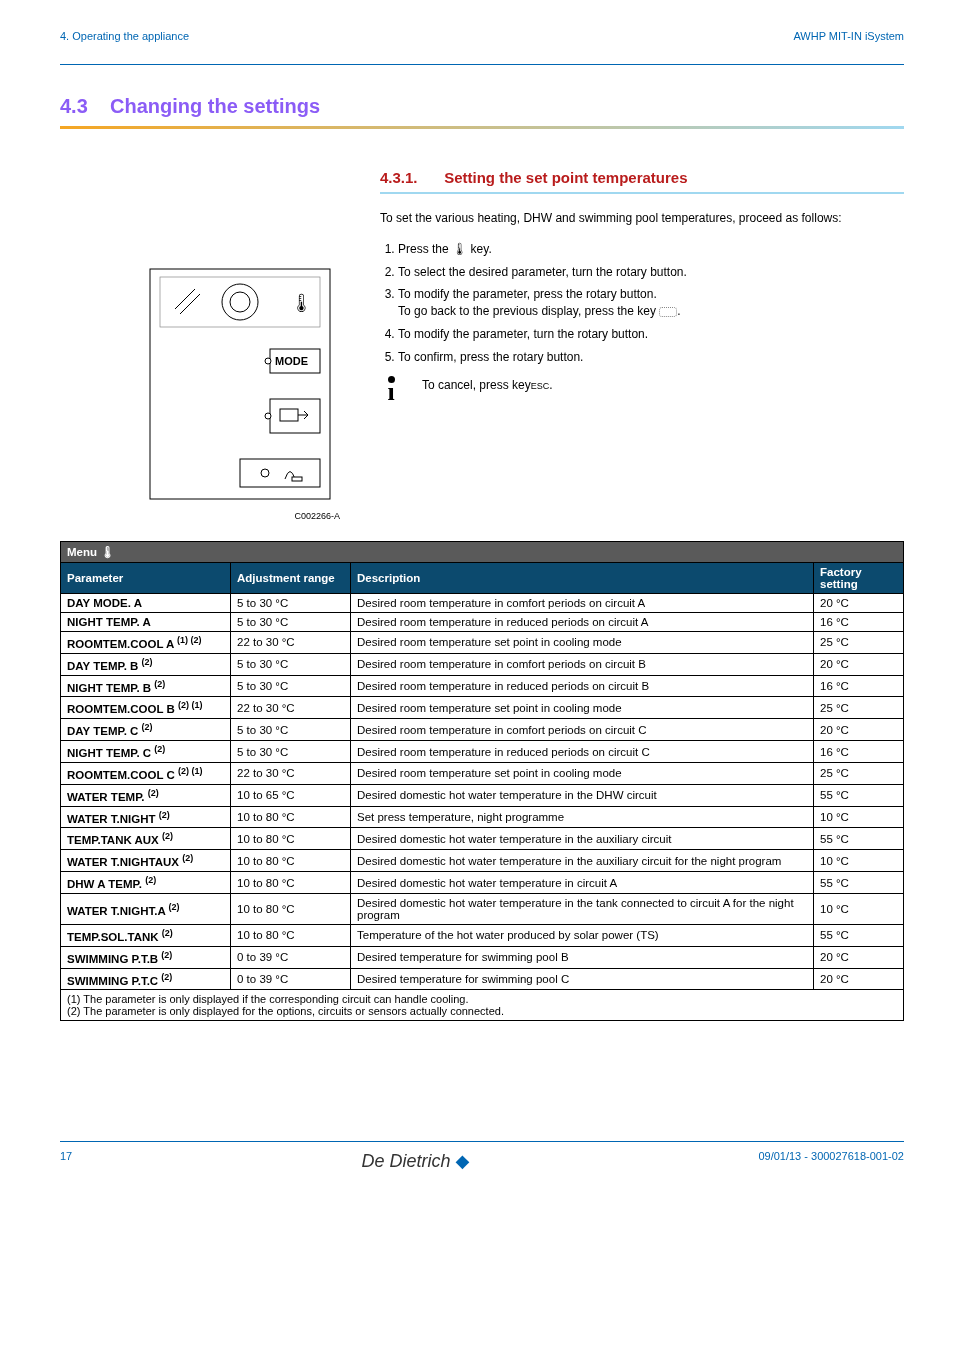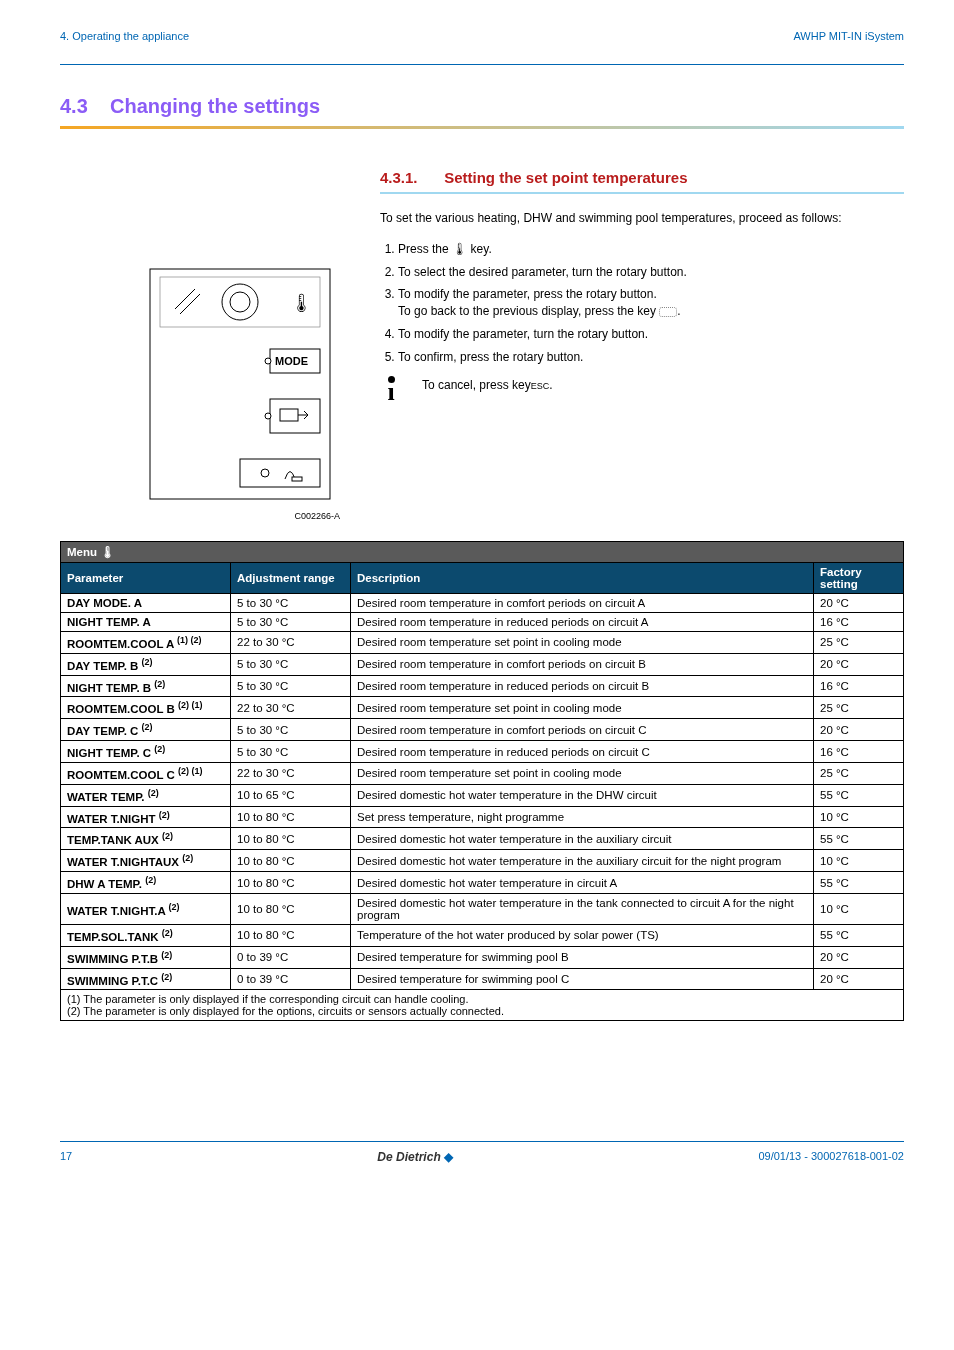--- a/index.html
+++ b/index.html
@@ -97,21 +97,21 @@
   .footer {
     margin-top: 120px;
     border-top: 1px solid #0066b3;
     display: flex;
     justify-content: space-between;
     align-items: flex-start;
     padding-top: 8px;
     color: #0066b3;
     font-size: 11px;
   }
-  .footer .logo { font-size: 12px; font-weight: bold; color: #333; font-style: italic; }
+  .footer .logo { font-size: 18px; font-weight: normal; color: #333; font-style: italic; }
   .footer .logo .diamond { color: #0066b3; font-style: normal; }
   .esc { font-size: 9px; }
   .back-key {
     display:inline-block; width:18px; height:10px;
     border:1px dotted #888; border-radius:3px; vertical-align:middle;
   }
 </style>
 </head>
 <body>
 

